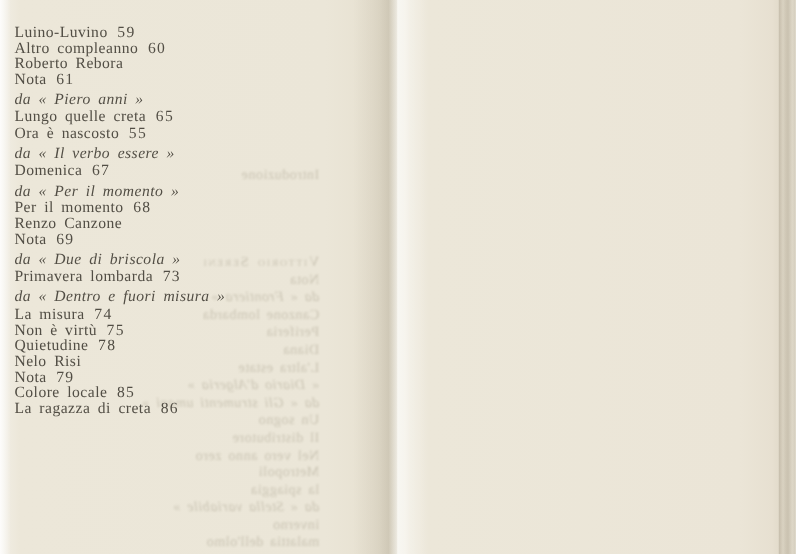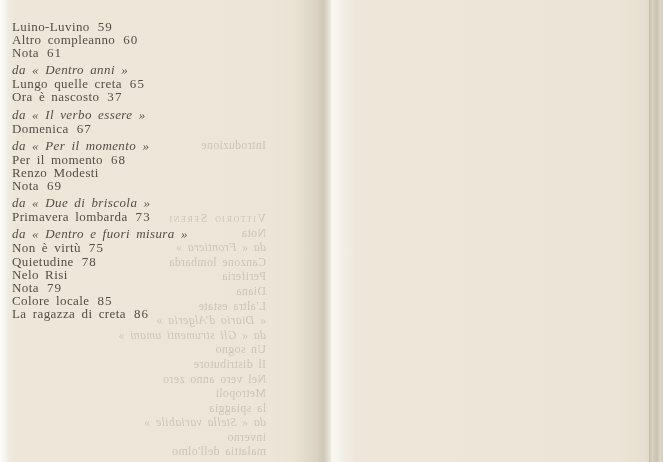--- a/index.html
+++ b/index.html
@@ -67,65 +67,72 @@
       </div>
     <div class="col col-left">
         <div class="line entry">
           <span class="t">Luino-Luvino</span>
           <span class="n">59</span>
         </div>
         <div class="line entry">
           <span class="t">Altro compleanno</span>
           <span class="n">60</span>
         </div>
+        <div class="line author">
+          <span class="t">Roberto Rebora</span>
+        </div>
         <div class="line entry">
           <span class="t">Nota</span>
           <span class="n">61</span>
         </div>
         <div class="line work">
-          <span class="t">da « Dentro anni »</span>
+          <span class="t">da « Piero anni »</span>
         </div>
         <div class="line entry">
           <span class="t">Lungo quelle creta</span>
           <span class="n">65</span>
         </div>
         <div class="line entry">
           <span class="t">Ora è nascosto</span>
-          <span class="n">37</span>
+          <span class="n">55</span>
         </div>
         <div class="line work">
           <span class="t">da « Il verbo essere »</span>
         </div>
         <div class="line entry">
           <span class="t">Domenica</span>
           <span class="n">67</span>
         </div>
         <div class="line work">
           <span class="t">da « Per il momento »</span>
         </div>
         <div class="line entry">
           <span class="t">Per il momento</span>
           <span class="n">68</span>
         </div>
         <div class="line author">
-          <span class="t">Renzo Modesti</span>
+          <span class="t">Renzo Canzone</span>
         </div>
         <div class="line entry">
           <span class="t">Nota</span>
           <span class="n">69</span>
         </div>
         <div class="line work">
           <span class="t">da « Due di briscola »</span>
         </div>
         <div class="line entry">
           <span class="t">Primavera lombarda</span>
           <span class="n">73</span>
         </div>
         <div class="line work">
           <span class="t">da « Dentro e fuori misura »</span>
+        </div>
+        <div class="line entry">
+          <span class="t">La misura</span>
+          <span class="n">74</span>
         </div>
         <div class="line entry">
           <span class="t">Non è virtù</span>
           <span class="n">75</span>
         </div>
         <div class="line entry">
           <span class="t">Quietudine</span>
           <span class="n">78</span>
         </div>
         <div class="line author">

